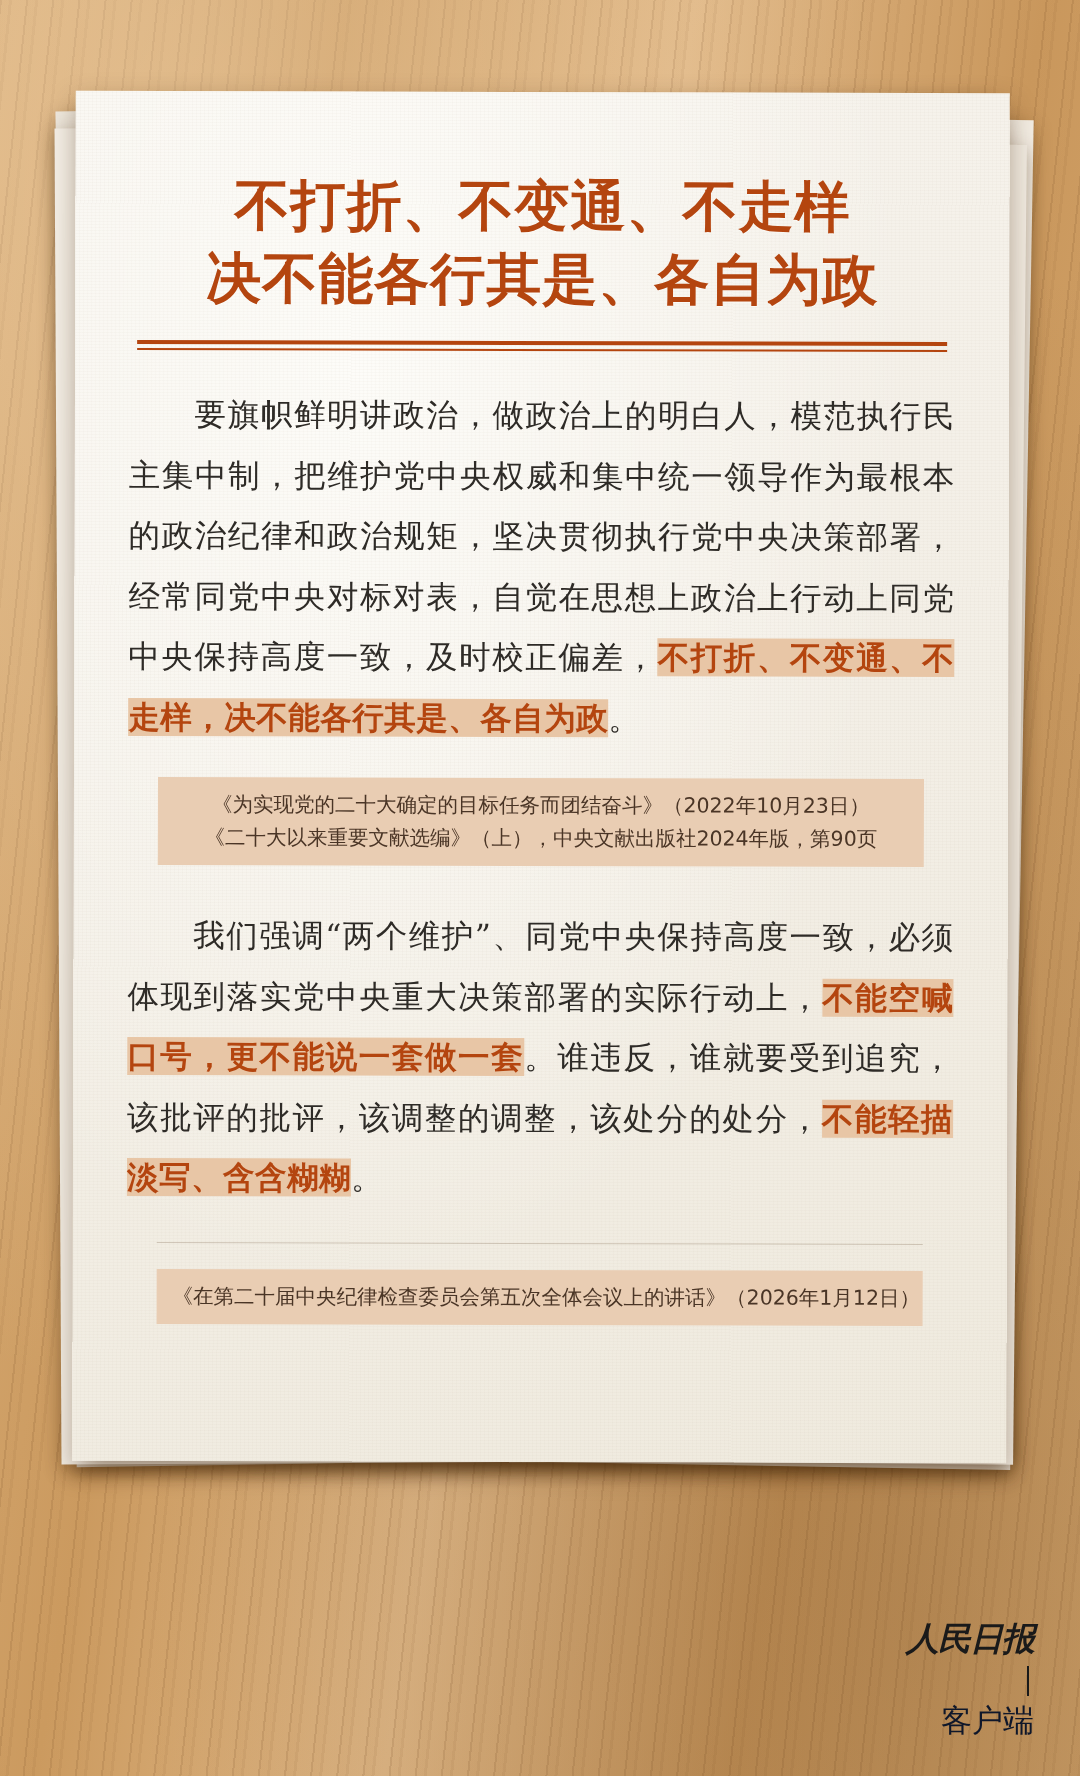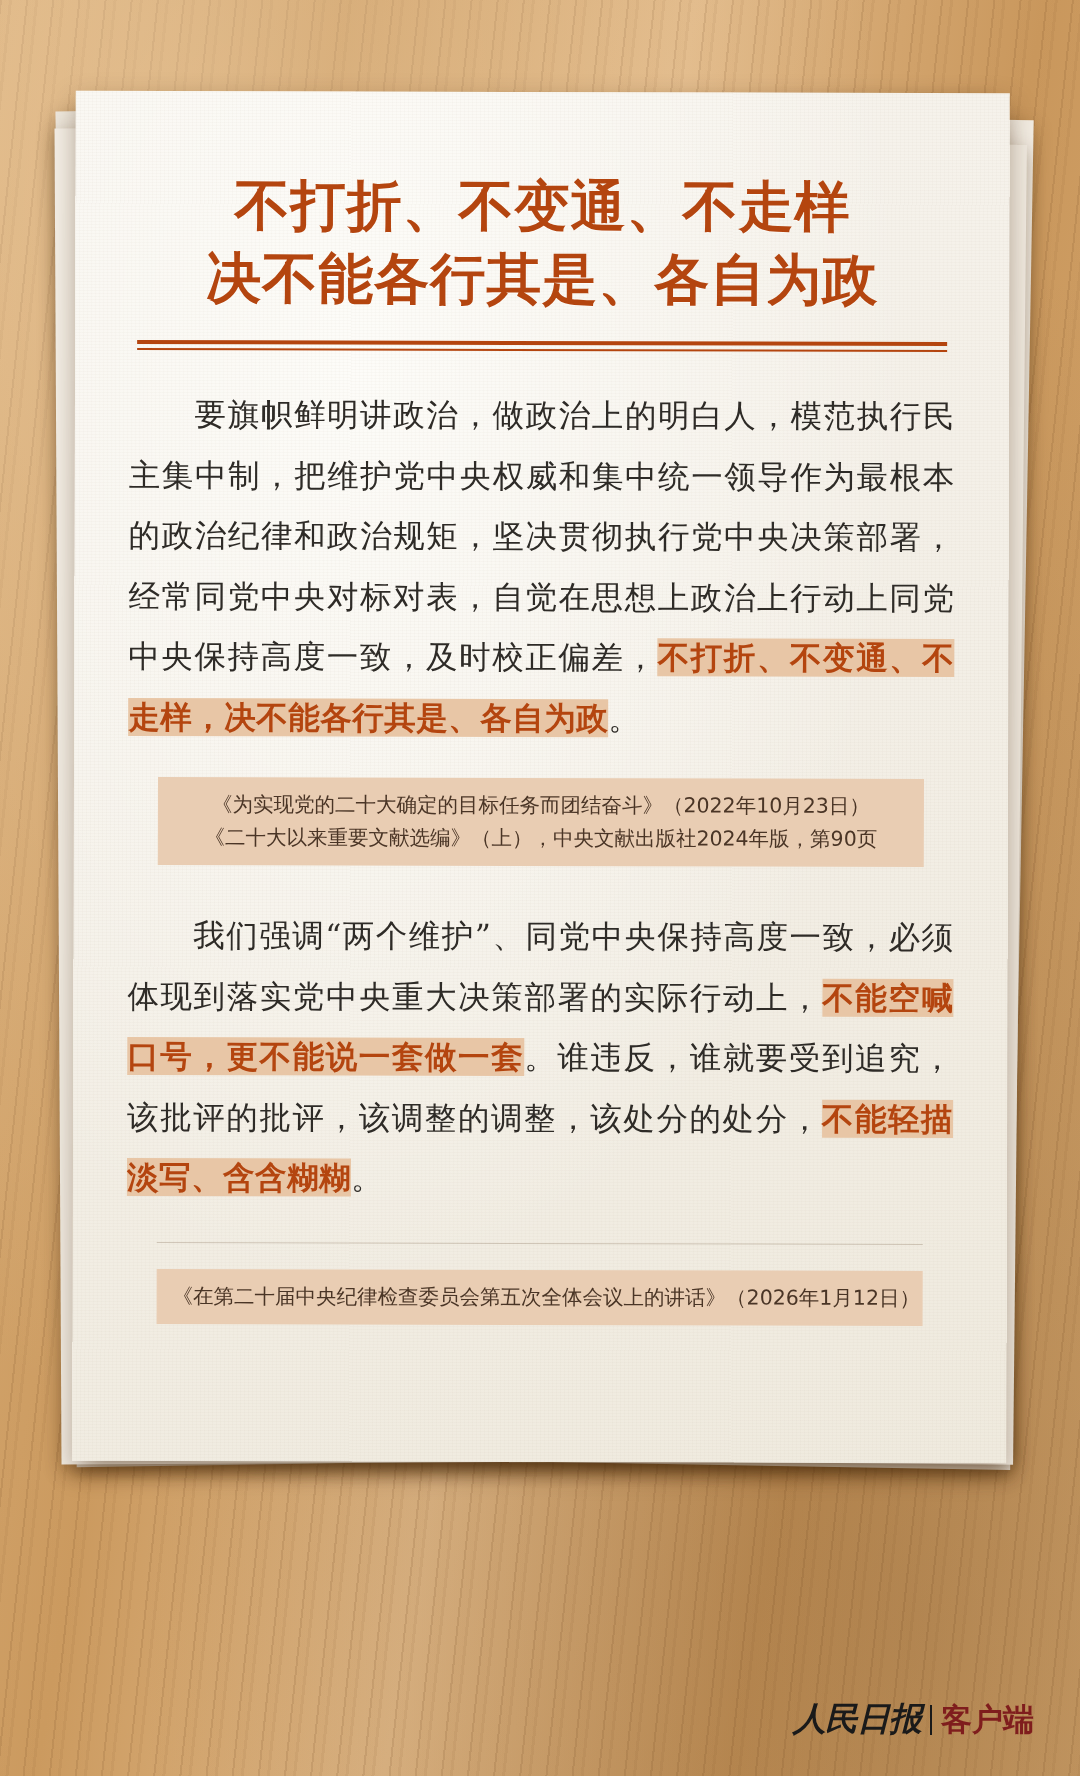--- a/index.html
+++ b/index.html
@@ -152,42 +152,43 @@
   .para2 { margin-top: 40px; }
 
   .source2 { margin-top: 26px; }
 
   
   .footer {
     position: absolute;
     right: 46px;
     bottom: 34px;
     display: flex;
-    align-items: center;
+    align-items: flex-end;
     gap: 4px;
+    flex-direction: column;
   }
   .footer .rmrb {
     font-family: "DejaVu Sans", "Liberation Sans", sans-serif;
     font-weight: bold;
     font-size: 33px;
     color: #1a1a1a;
     letter-spacing: -1px;
     font-style: italic;
   }
   .footer .bar {
     width: 2px;
     height: 30px;
     background: #1a1a1a;
     margin: 0 5px;
   }
   .footer .khd {
     font-family: "DejaVu Sans", "Liberation Sans", sans-serif;
-    font-weight: bold;
+    font-weight: normal;
     font-size: 31px;
-    color: #7f1d1d;
+    color: #0f172a;
   }
 </style>
 </head>
 <body>
 
 <div class="desk"></div>
 
 <div class="sheet s1"></div>
 <div class="sheet s2"></div>
 <div class="sheet s3"></div>

